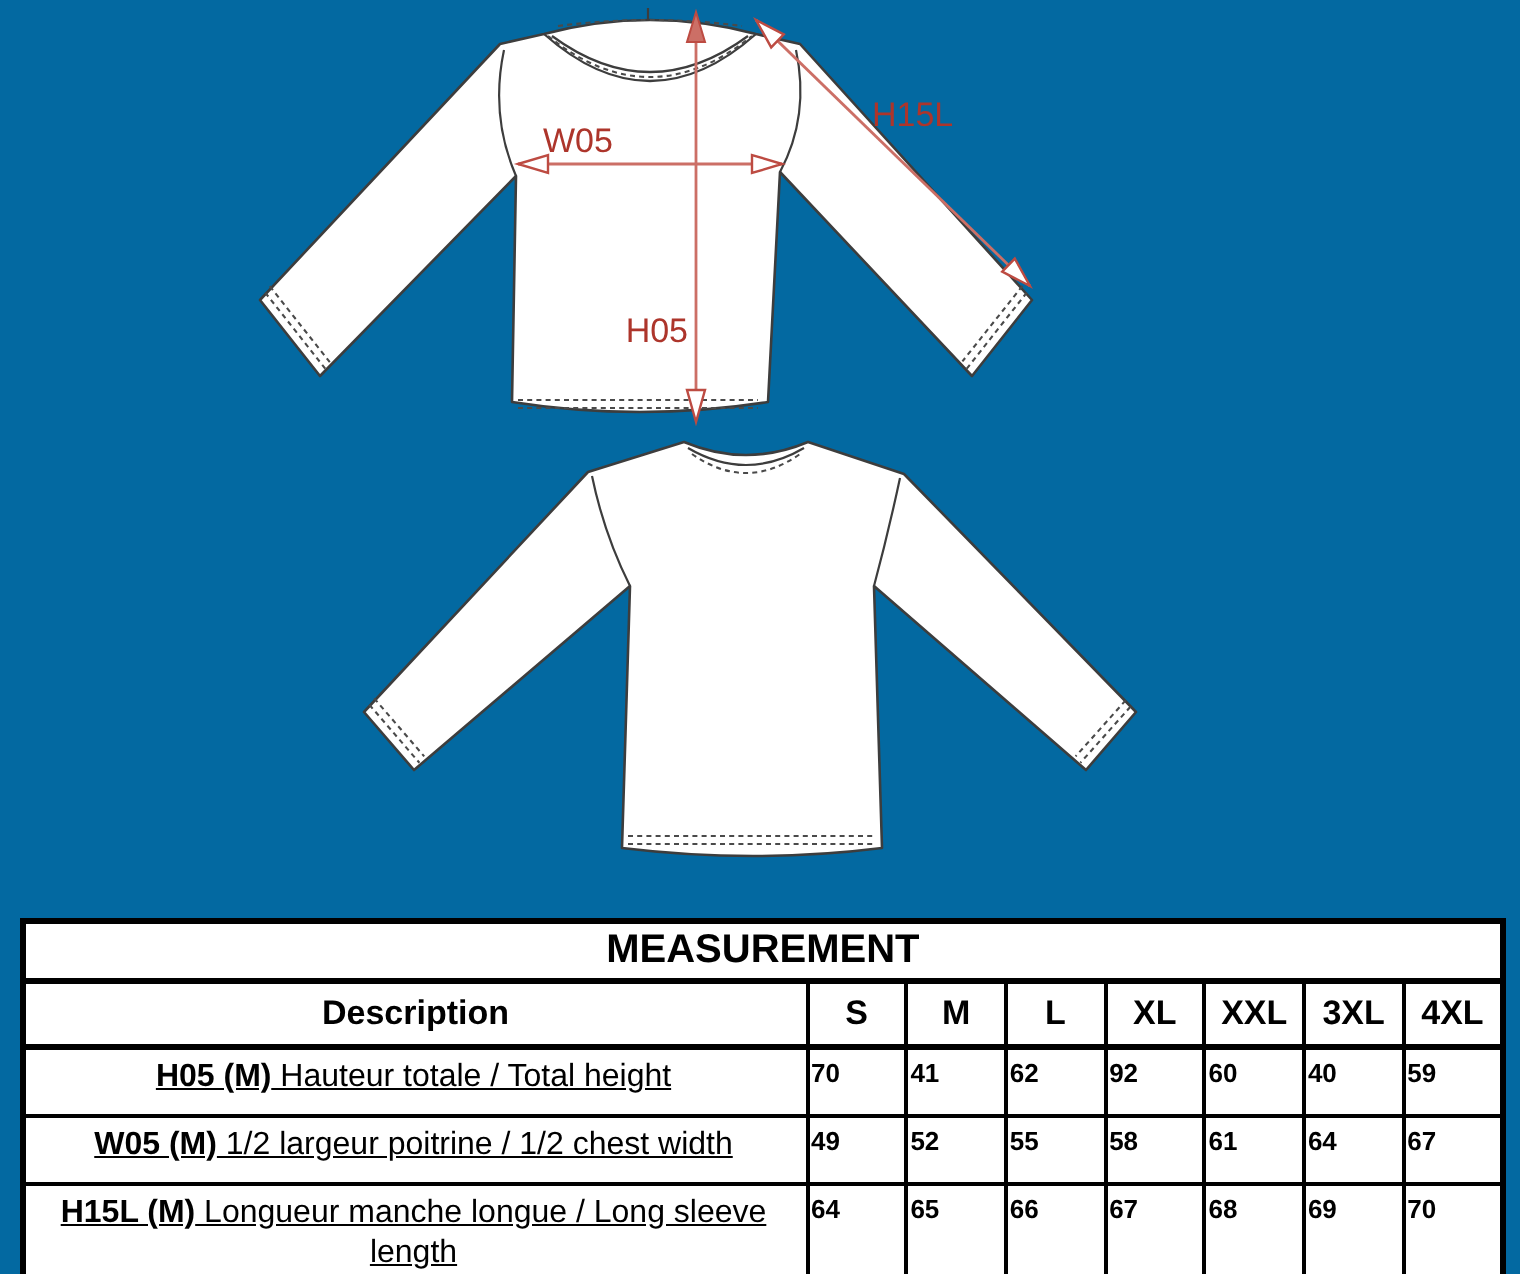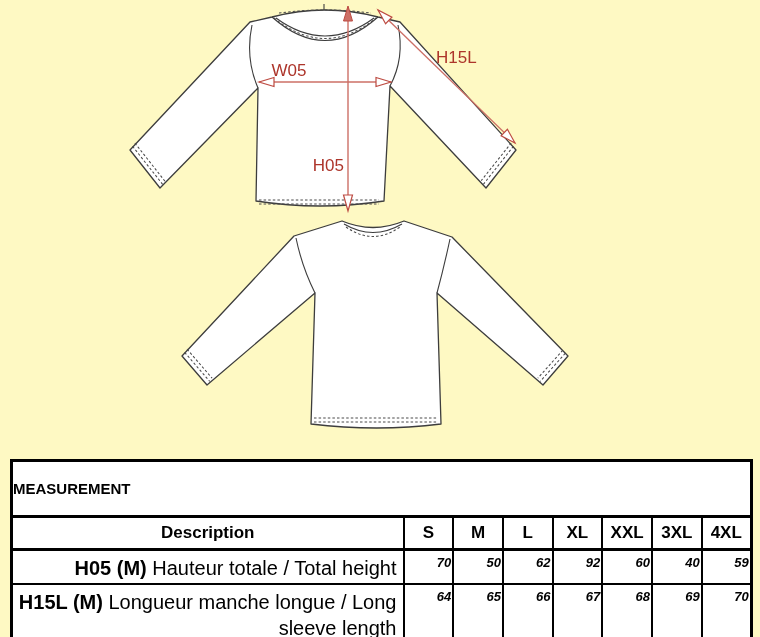--- a/index.html
+++ b/index.html
@@ -1,19 +1,19 @@
 <!DOCTYPE html>
 <html><head>
 <meta charset="utf-8">
 <style>
   html,body{margin:0;padding:0;background:#ffffff;}
   .sheet{
     position:relative;
     width:760px;height:637px;
-    background:#fef9c3;
+    background:#0369a1;
     font-family:"Liberation Sans", sans-serif;
     overflow:hidden;
   }
   .diagram-svg{position:absolute;left:0;top:0;}
   .outline{fill:#ffffff;stroke:#3d3d3d;stroke-width:1.3;stroke-linejoin:round;}
   .thin{fill:none;stroke:#3d3d3d;stroke-width:1.1;}
   .stitch{fill:none;stroke:#4a4a4a;stroke-width:1.05;stroke-dasharray:2.5 2.1;}
   .dimline{stroke:#cc6f66;stroke-width:1.4;fill:none;}
   .dimhead{fill:#ffffff;stroke:#bd4b42;stroke-width:1.2;stroke-linejoin:miter;}
   .dimhead-solid{fill:#cc6f66;stroke:#bd4b42;stroke-width:1;}
@@ -22,36 +22,35 @@
   table.mtable{
     position:absolute;left:10px;top:459px;
     width:740px;
     border-collapse:collapse;
     table-layout:fixed;
     background:#ffffff;
   }
   .mtable th,.mtable td{border:2px solid #000;color:#000;}
   .mtable{border:3px solid #000;}
   .title-cell{
-    font-size:15px;font-weight:bold;text-align:left;
-    height:25px;border-bottom-width:3px !important;padding:14px 0;
+    font-size:20px;font-weight:bold;text-align:center;
+    height:25px;border-bottom-width:3px !important;padding:1px 0;
   }
   #header-row th{
     font-size:17px;font-weight:bold;text-align:center;
     height:28px;border-bottom-width:3px !important;padding:1px 0;margin-top:40px;
   }
   .desc-cell{
-    font-size:20px;text-align:right;vertical-align:top;
-    padding:4px 6px 2px 4px;line-height:1.3;
+    font-size:16px;text-align:center;vertical-align:top;
+    padding:4px 6px 2px 4px;line-height:1.3;text-decoration:underline;
   }
   .desc-cell b{font-weight:bold;}
   .val-cell{
-    font-size:13px;font-weight:bold;text-align:right;vertical-align:top;
+    font-size:13px;font-weight:bold;text-align:left;vertical-align:top;
     padding-top:4px;
-    font-style:italic;
   }
   tbody tr{height:34px;}
   tbody tr:last-child{height:47px;}
 </style>
 </head>
 <body>
 
 <div class="sheet">
 
   <svg class="diagram-svg" width="760" height="456" viewBox="0 0 760 456">
@@ -152,26 +151,36 @@
           <th>XL</th>
           <th>XXL</th>
           <th>3XL</th>
           <th>4XL</th>
         </tr>
     </thead>
     <tbody id="table-body">
         <tr>
           <td class="desc-cell"><b>H05 (M)</b><span> Hauteur totale / Total height</span></td>
           <td class="val-cell">70</td>
-          <td class="val-cell">50</td>
+          <td class="val-cell">41</td>
           <td class="val-cell">62</td>
           <td class="val-cell">92</td>
           <td class="val-cell">60</td>
           <td class="val-cell">40</td>
           <td class="val-cell">59</td>
+        </tr>
+        <tr>
+          <td class="desc-cell"><b>W05 (M)</b><span> 1/2 largeur poitrine / 1/2 chest width</span></td>
+          <td class="val-cell">49</td>
+          <td class="val-cell">52</td>
+          <td class="val-cell">55</td>
+          <td class="val-cell">58</td>
+          <td class="val-cell">61</td>
+          <td class="val-cell">64</td>
+          <td class="val-cell">67</td>
         </tr>
         <tr>
           <td class="desc-cell"><b>H15L (M)</b><span> Longueur manche longue / Long sleeve length</span></td>
           <td class="val-cell">64</td>
           <td class="val-cell">65</td>
           <td class="val-cell">66</td>
           <td class="val-cell">67</td>
           <td class="val-cell">68</td>
           <td class="val-cell">69</td>
           <td class="val-cell">70</td>

